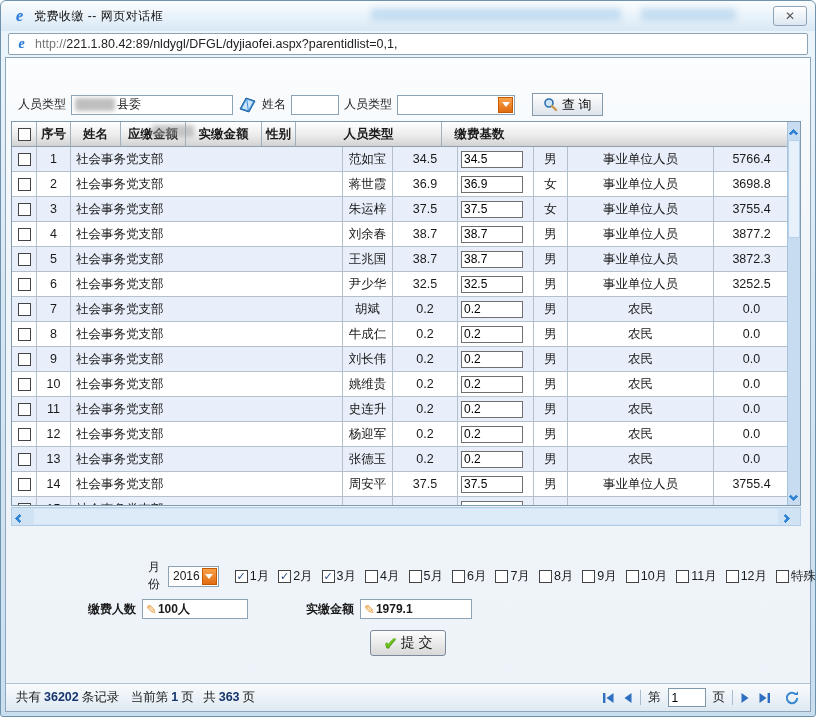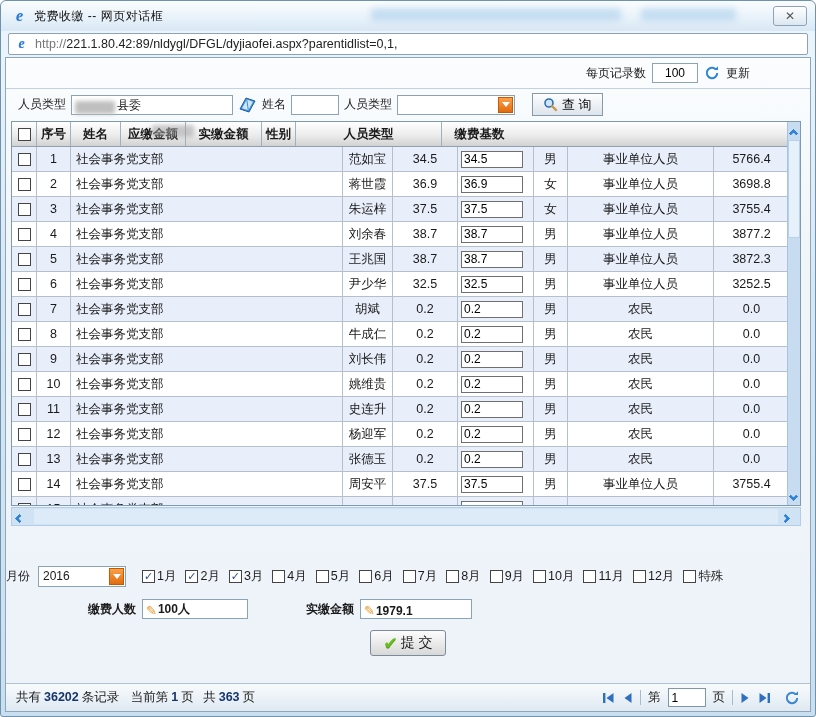--- a/index.html
+++ b/index.html
@@ -34,21 +34,21 @@
     background:linear-gradient(180deg,#fbfdfe 0%,#f0f5fa 30%,#eef3f9 100%); border:1px solid #8fa6ba; }
 
   
   .toolbar { position:absolute; left:0; right:0; top:0; height:31px; display:flex; align-items:center; justify-content:flex-end;
     gap:6px; padding-right:60px; border-bottom:1px solid #c3d2e0; }
   .toolbar label { color:#222; }
   .pagesize-input { width:46px; height:20px; border:1px solid #8ca3b5; background:#fff; text-align:center; font-size:12px; font-family:inherit; }
 
   
   .searchrow { position:absolute; left:0; right:0; top:31px; height:31px; display:flex; align-items:center; padding-left:12px; gap:5px; }
-  .fld { height:20px; border:1px solid #8ca3b5; background:#fff; display:flex; align-items:flex-end; padding:0 3px; position:relative; }
+  .fld { height:20px; border:1px solid #8ca3b5; background:#fff; display:flex; align-items:center; padding:0 3px; position:relative; }
   .org-fld { width:162px; }
   .org-redact { width:40px; height:13px; background:#bfbfbf; filter:blur(2px); border-radius:2px; margin-right:2px; }
   .name-fld { width:48px; }
   .type-fld { width:118px; padding-right:17px; }
   .dd-btn { position:absolute; right:1px; top:1px; bottom:1px; width:15px; background:linear-gradient(180deg,#f9a14a,#e06c10);
     border:1px solid #c55a00; display:flex; align-items:center; justify-content:center; cursor:pointer; }
   .dd-btn::after { content:""; width:0; height:0; border:4px solid transparent; border-top:5px solid #fff; margin-top:4px; }
   .btn { display:inline-flex; align-items:center; gap:4px; border:1px solid #8699ab; border-radius:0;
     background:linear-gradient(180deg,#fefefe,#dde4ec); padding:2px 10px; height:23px; cursor:pointer; font-size:13px; color:#111; }
 
@@ -87,21 +87,21 @@
   .varrow { position:absolute; left:2px; width:9px; height:12px; cursor:pointer; }
   .varrow.top { top:4px; } .varrow.bottom { bottom:4px; }
 
   
   .hscroll { position:absolute; left:5px; top:449px; width:790px; height:19px; background:#cfe3f5; border:1px solid #b3cee6; }
   .hthumb { position:absolute; top:1px; bottom:1px; left:22px; right:22px; background:#ddebf8; }
   .harrow { position:absolute; top:3px; width:14px; height:12px; cursor:pointer; }
   .harrow.l { left:4px; } .harrow.r { right:4px; }
 
   
-  .monthrow { position:absolute; left:0; right:6px; top:505px; height:26px; display:flex; align-items:center; gap:8px; }
+  .monthrow { position:absolute; left:0; right:6px; top:505px; height:26px; display:flex; align-items:center; padding-left:142px; gap:8px; }
   .month-select { width:88px; height:20px; border:1px solid #8ca3b5; background:#fff; display:flex; align-items:center; padding:0 18px 0 4px; position:relative; }
   .months { display:flex; align-items:center; gap:4px; margin-left:8px; flex-wrap:nowrap; }
   .mitem { display:inline-flex; align-items:center; gap:2px; margin-right:5px; white-space:nowrap; font-size:12.5px; }
   .payrow { position:absolute; left:0; right:0; top:538px; height:26px; display:flex; align-items:center; padding-left:82px; gap:6px;font-weight:bold; }
   .pencil { color:#e8962d; font-size:13px; margin-right:1px; }
   .pay-fld { width:106px; } .amt-fld { width:112px; }
   .paylabel2 { margin-left:52px; }
   .submitrow { position:absolute; left:0; right:0; top:572px; height:30px; display:flex; justify-content:center; }
   .submit-btn { display:inline-flex; align-items:center; gap:3px; border:1px solid #7b8b9b; border-radius:3px;
     background:linear-gradient(180deg,#fdfdfd,#d8d8d8); padding:2px 12px; height:26px; font-size:14px; cursor:pointer; }
@@ -138,31 +138,20 @@
     <div class="addr-input">
       <span class="ie-ico" style="width:15px;height:15px;font-size:14px;">e</span>
       <span class="addr-url">
         <span class="scheme">http://</span><span class="rest">221.1.80.42:89/nldygl/DFGL/dyjiaofei.aspx?parentidlist=0,1,</span>
       </span>
     </div>
   </div>
 
   <div class="panel">
 
-    <div class="toolbar">
-      <label>每页记录数</label>
-      <input class="pagesize-input" value="100" style="">
-      <span>
-        <svg width="16" height="16" viewBox="0 0 16 16">
-          <path d="M13.2 8a5.2 5.2 0 1 1-1.5-3.7" fill="none" stroke="#2f83d6" stroke-width="2"></path>
-          <path d="M14 1.2 L14 5 L10.2 5 Z" fill="#2f83d6"></path>
-        </svg>
-      </span>
-      <label>更新</label>
-    </div>
 
     <div class="searchrow">
       <label>人员类型</label>
       <div class="fld org-fld">
         <span class="org-redact"></span>
         <span>县委</span>
       </div>
       <span>
         <svg width="19" height="17" viewBox="0 0 19 17">
           <polygon points="2,13 8,2 17,5 11,16" fill="#3f8fd6" stroke="#1d5fa0" stroke-width="1"></polygon>

